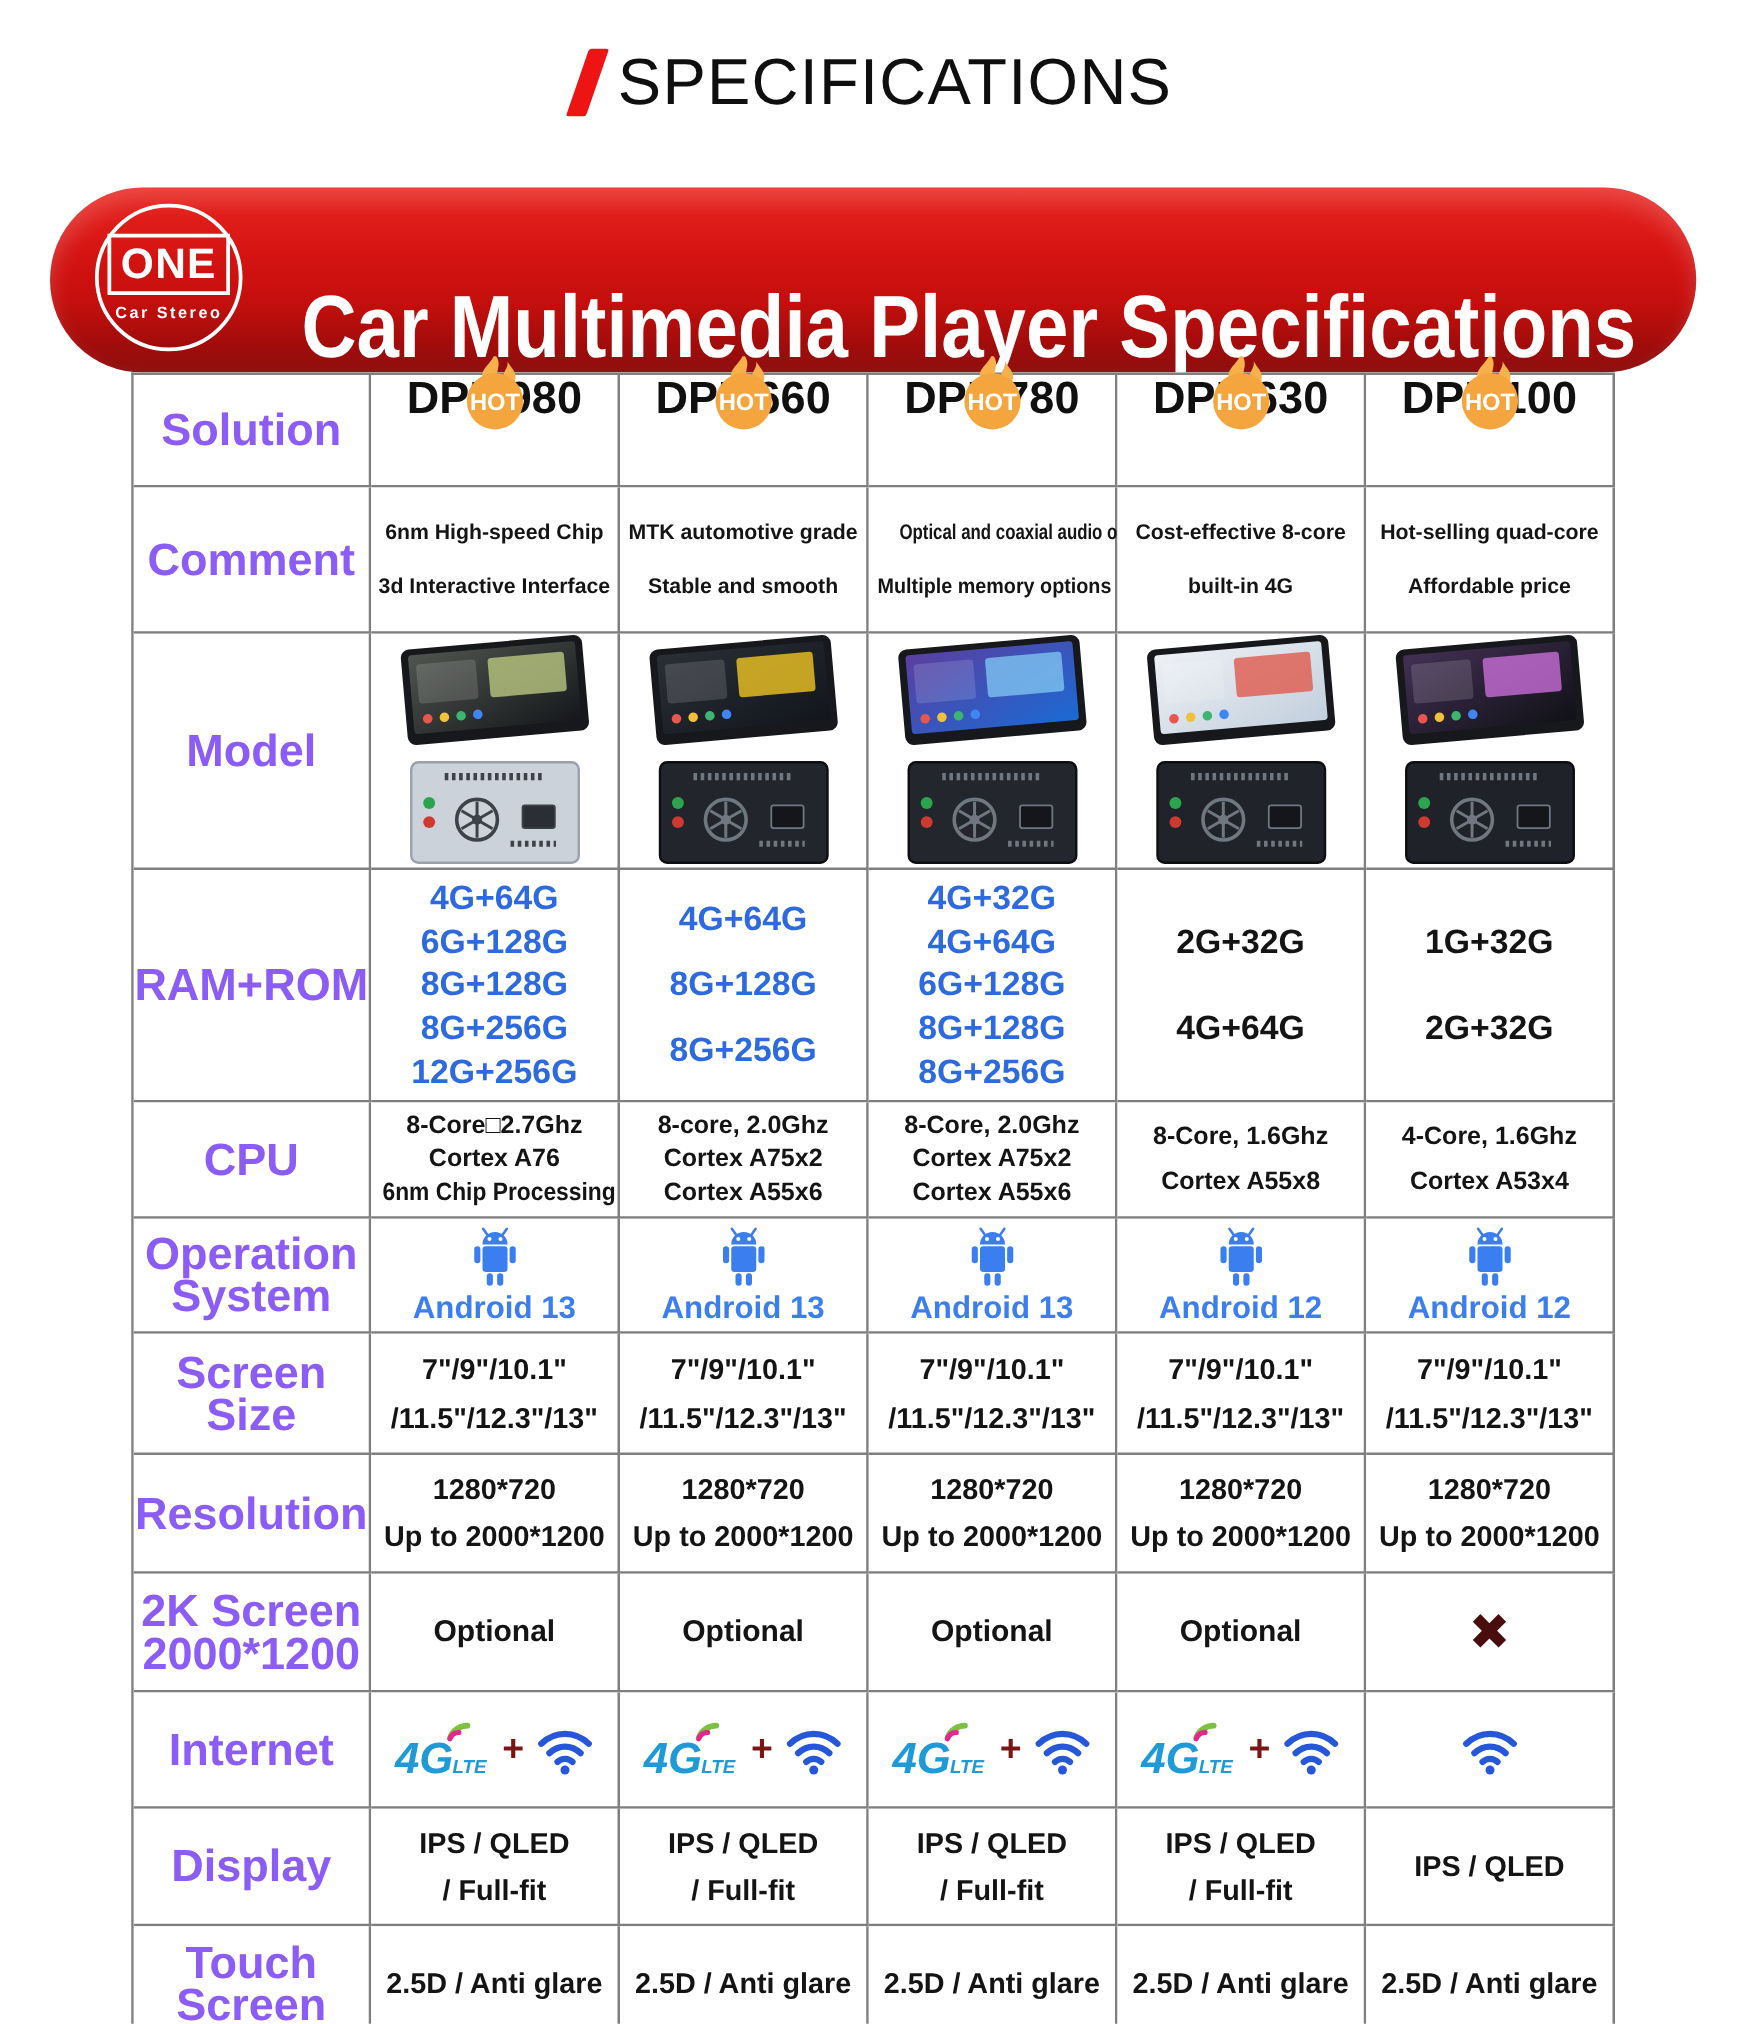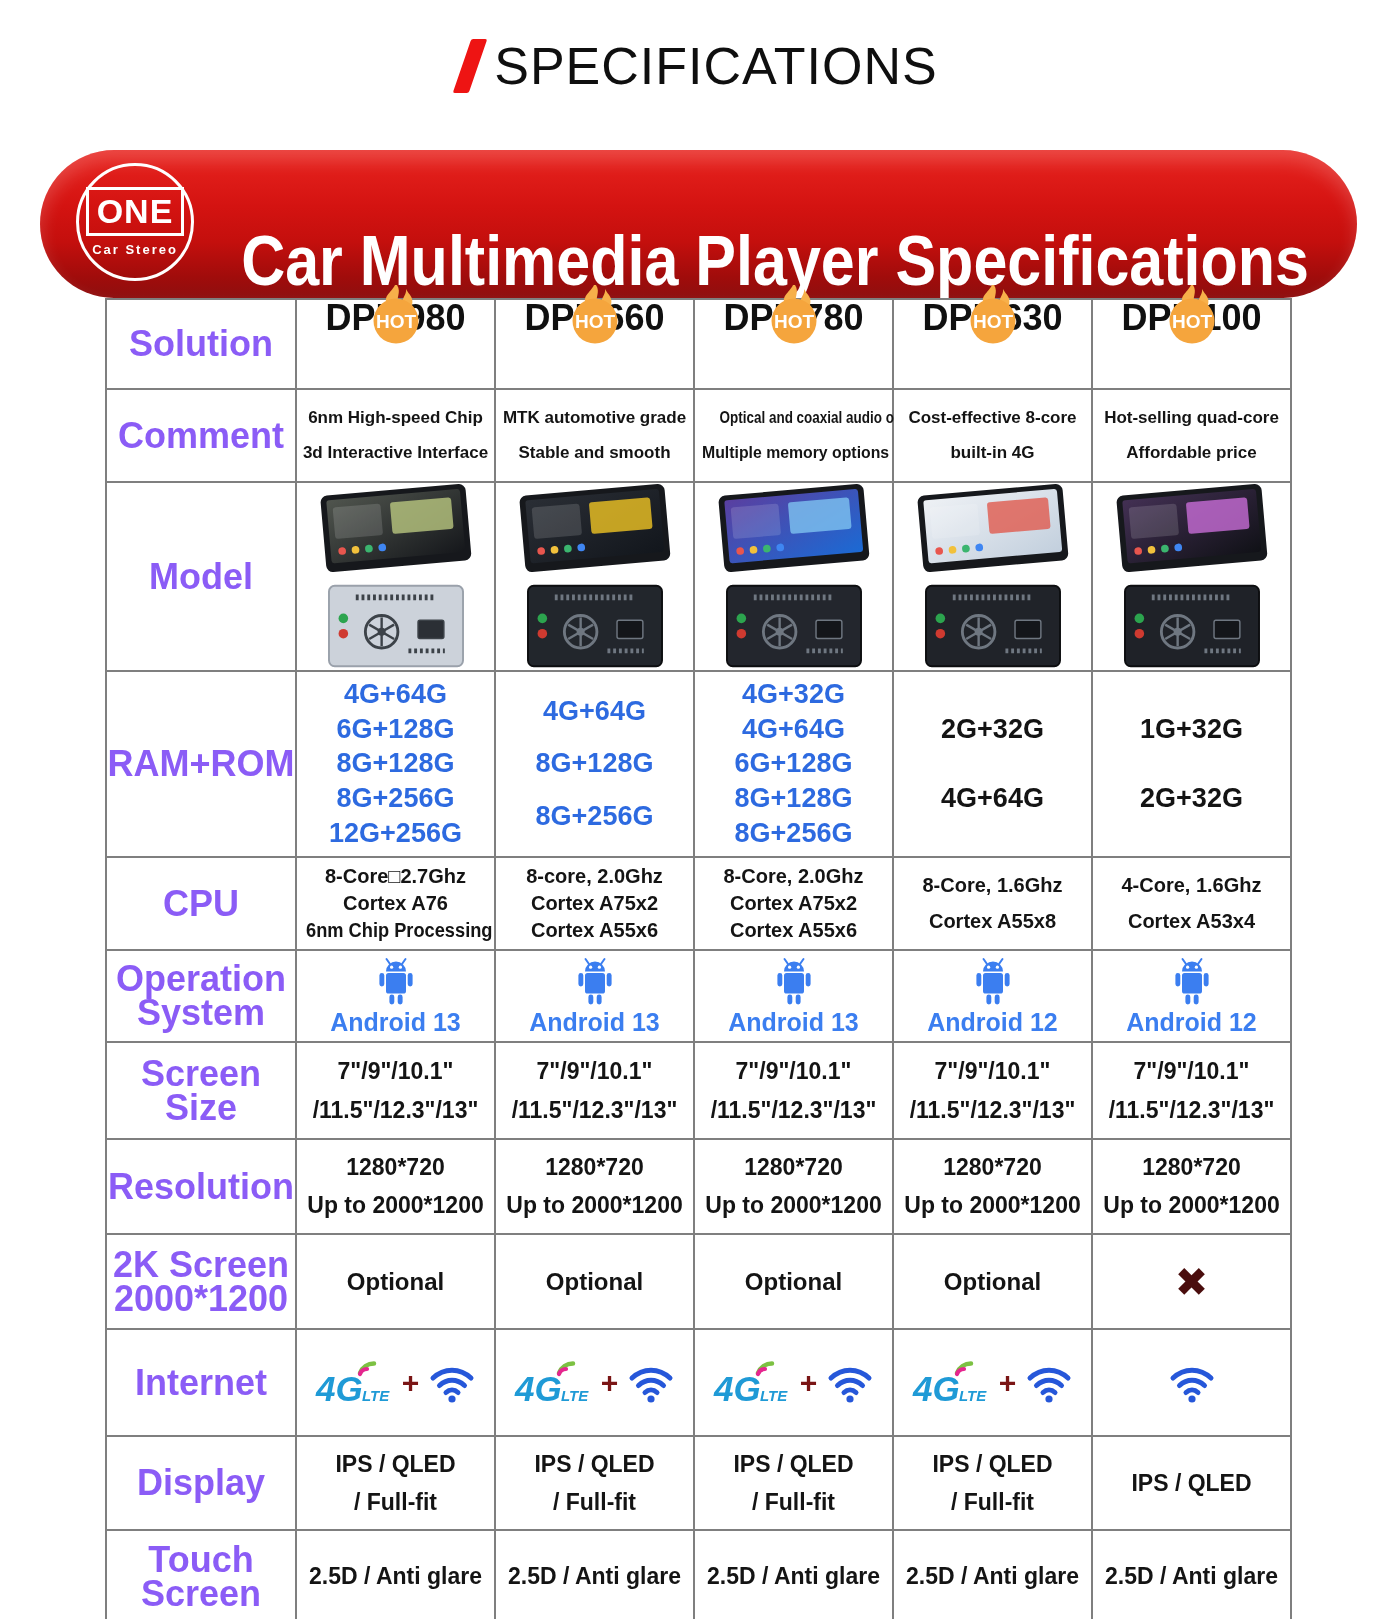--- a/index.html
+++ b/index.html
@@ -114,21 +114,21 @@
       <div class="cell solution-cell">
         <svg class="hot-badge" width="56" height="60" viewBox="0 0 56 60">
     <path d="M27 1 C23 9 15 12 19 20 L31 22 C27 13 34 9 29 1 Z" fill="#f7b04a"></path>
     <path d="M38 5 C39 11 33 14 35 20 L44 21 C46 13 41 11 38 5 Z" fill="#f7b04a"></path>
     <circle cx="28" cy="37" r="22.5" fill="#f5a53d"></circle>
     <text x="28" y="44" text-anchor="middle" font-size="19" font-weight="bold" fill="#ffffff">HOT</text>
   </svg>
         <div class="model-name">DPM100</div>
       </div>
     </div>
-    <div class="tr" style="height: 93px;">
+    <div class="tr" style="height: 117px;">
       <div class="cell label-cell">
         <div class="label-line">Comment</div>
       </div>
       <div class="cell">
         <div class="lines-wrap size-comment">
           <div class="line"><span class="fitspan">6nm High-speed Chip</span></div>
           <div class="line"><span class="fitspan">3d Interactive Interface</span></div>
         </div>
       </div>
       <div class="cell">
@@ -581,21 +581,21 @@
       <div class="cell">
         <span class="optional-text">Optional</span>
       </div>
       <div class="cell">
         <span class="optional-text">Optional</span>
       </div>
       <div class="cell">
         <span class="xmark">✖</span>
       </div>
     </div>
-    <div class="tr" style="height: 107px;">
+    <div class="tr" style="height: 93px;">
       <div class="cell label-cell">
         <div class="label-line">Internet</div>
       </div>
       <div class="cell">
         <div class="inet-wrap">
           <svg width="78" height="46" viewBox="0 0 78 46">
     <path d="M45 13 A15 15 0 0 1 59 3.5" stroke="#7cc142" stroke-width="4.5" fill="none" stroke-linecap="round"></path>
     <path d="M45 14 A7.5 7.5 0 0 1 52 9" stroke="#e5268f" stroke-width="4.2" fill="none" stroke-linecap="round"></path>
     <text x="1" y="41" font-style="italic" font-size="35" font-weight="bold" fill="#1f9ad6">4G</text>
     <text x="47" y="41" font-style="italic" font-size="15" font-weight="bold" fill="#1f9ad6">LTE</text>

